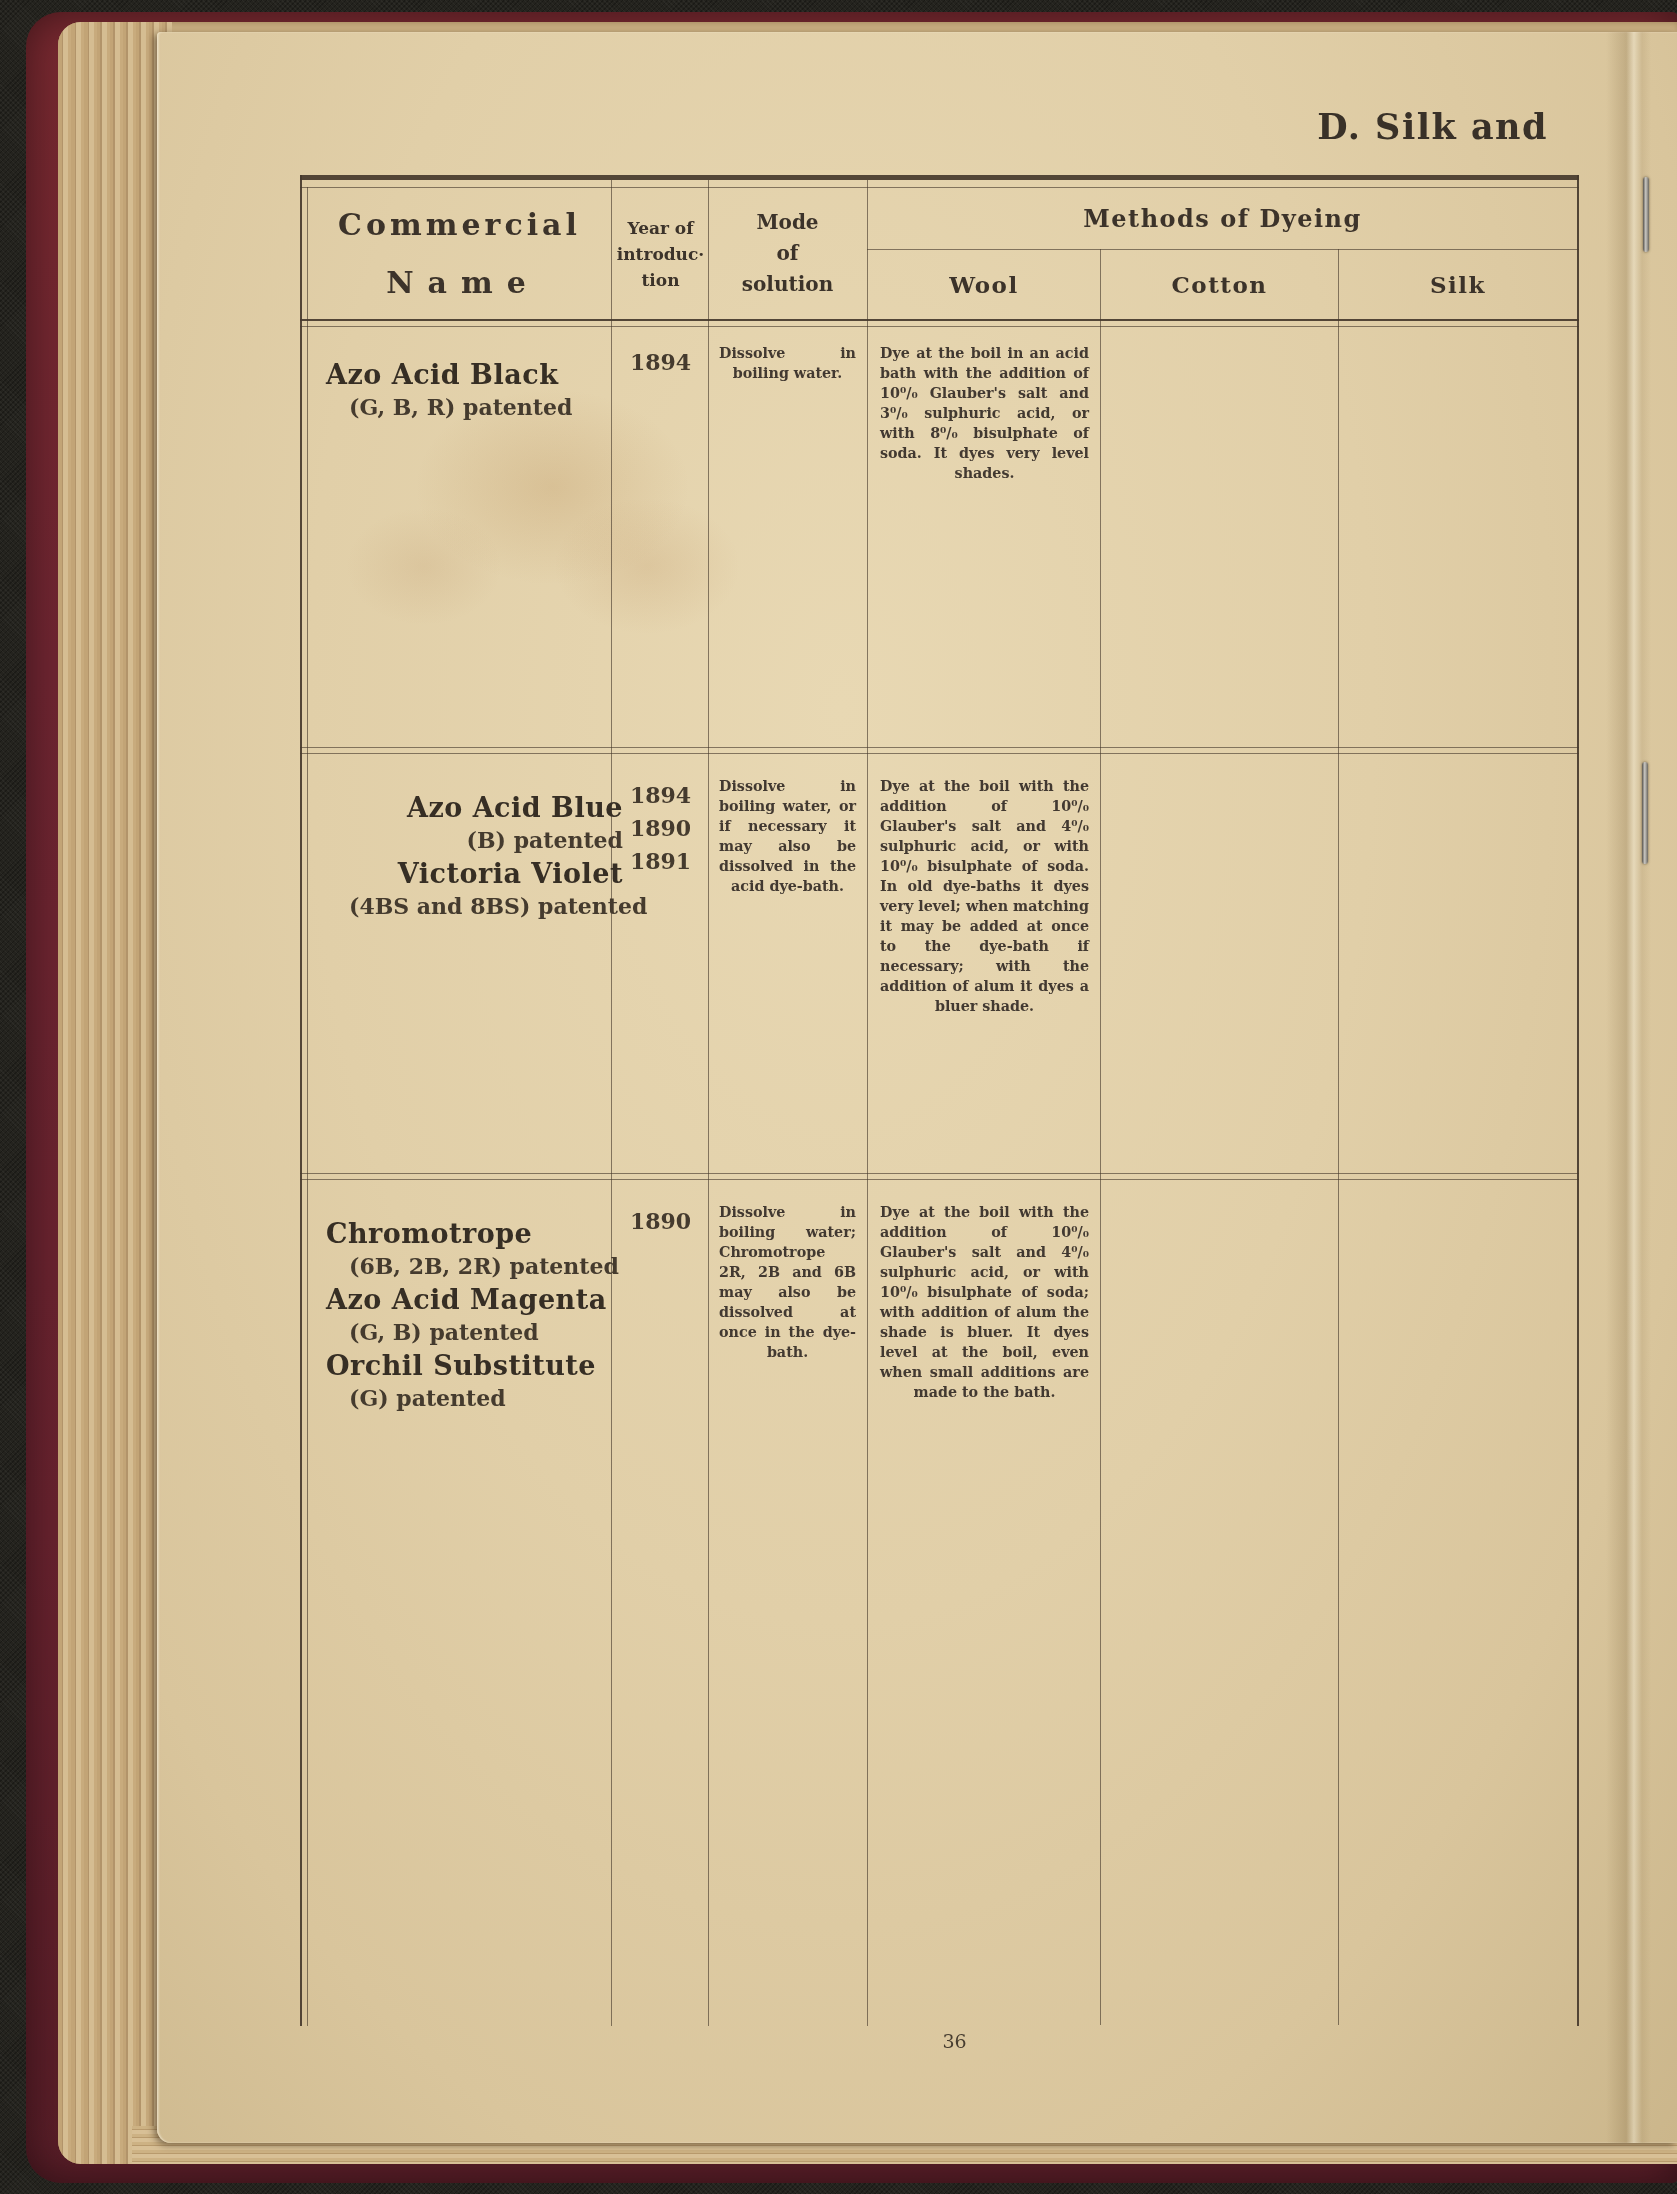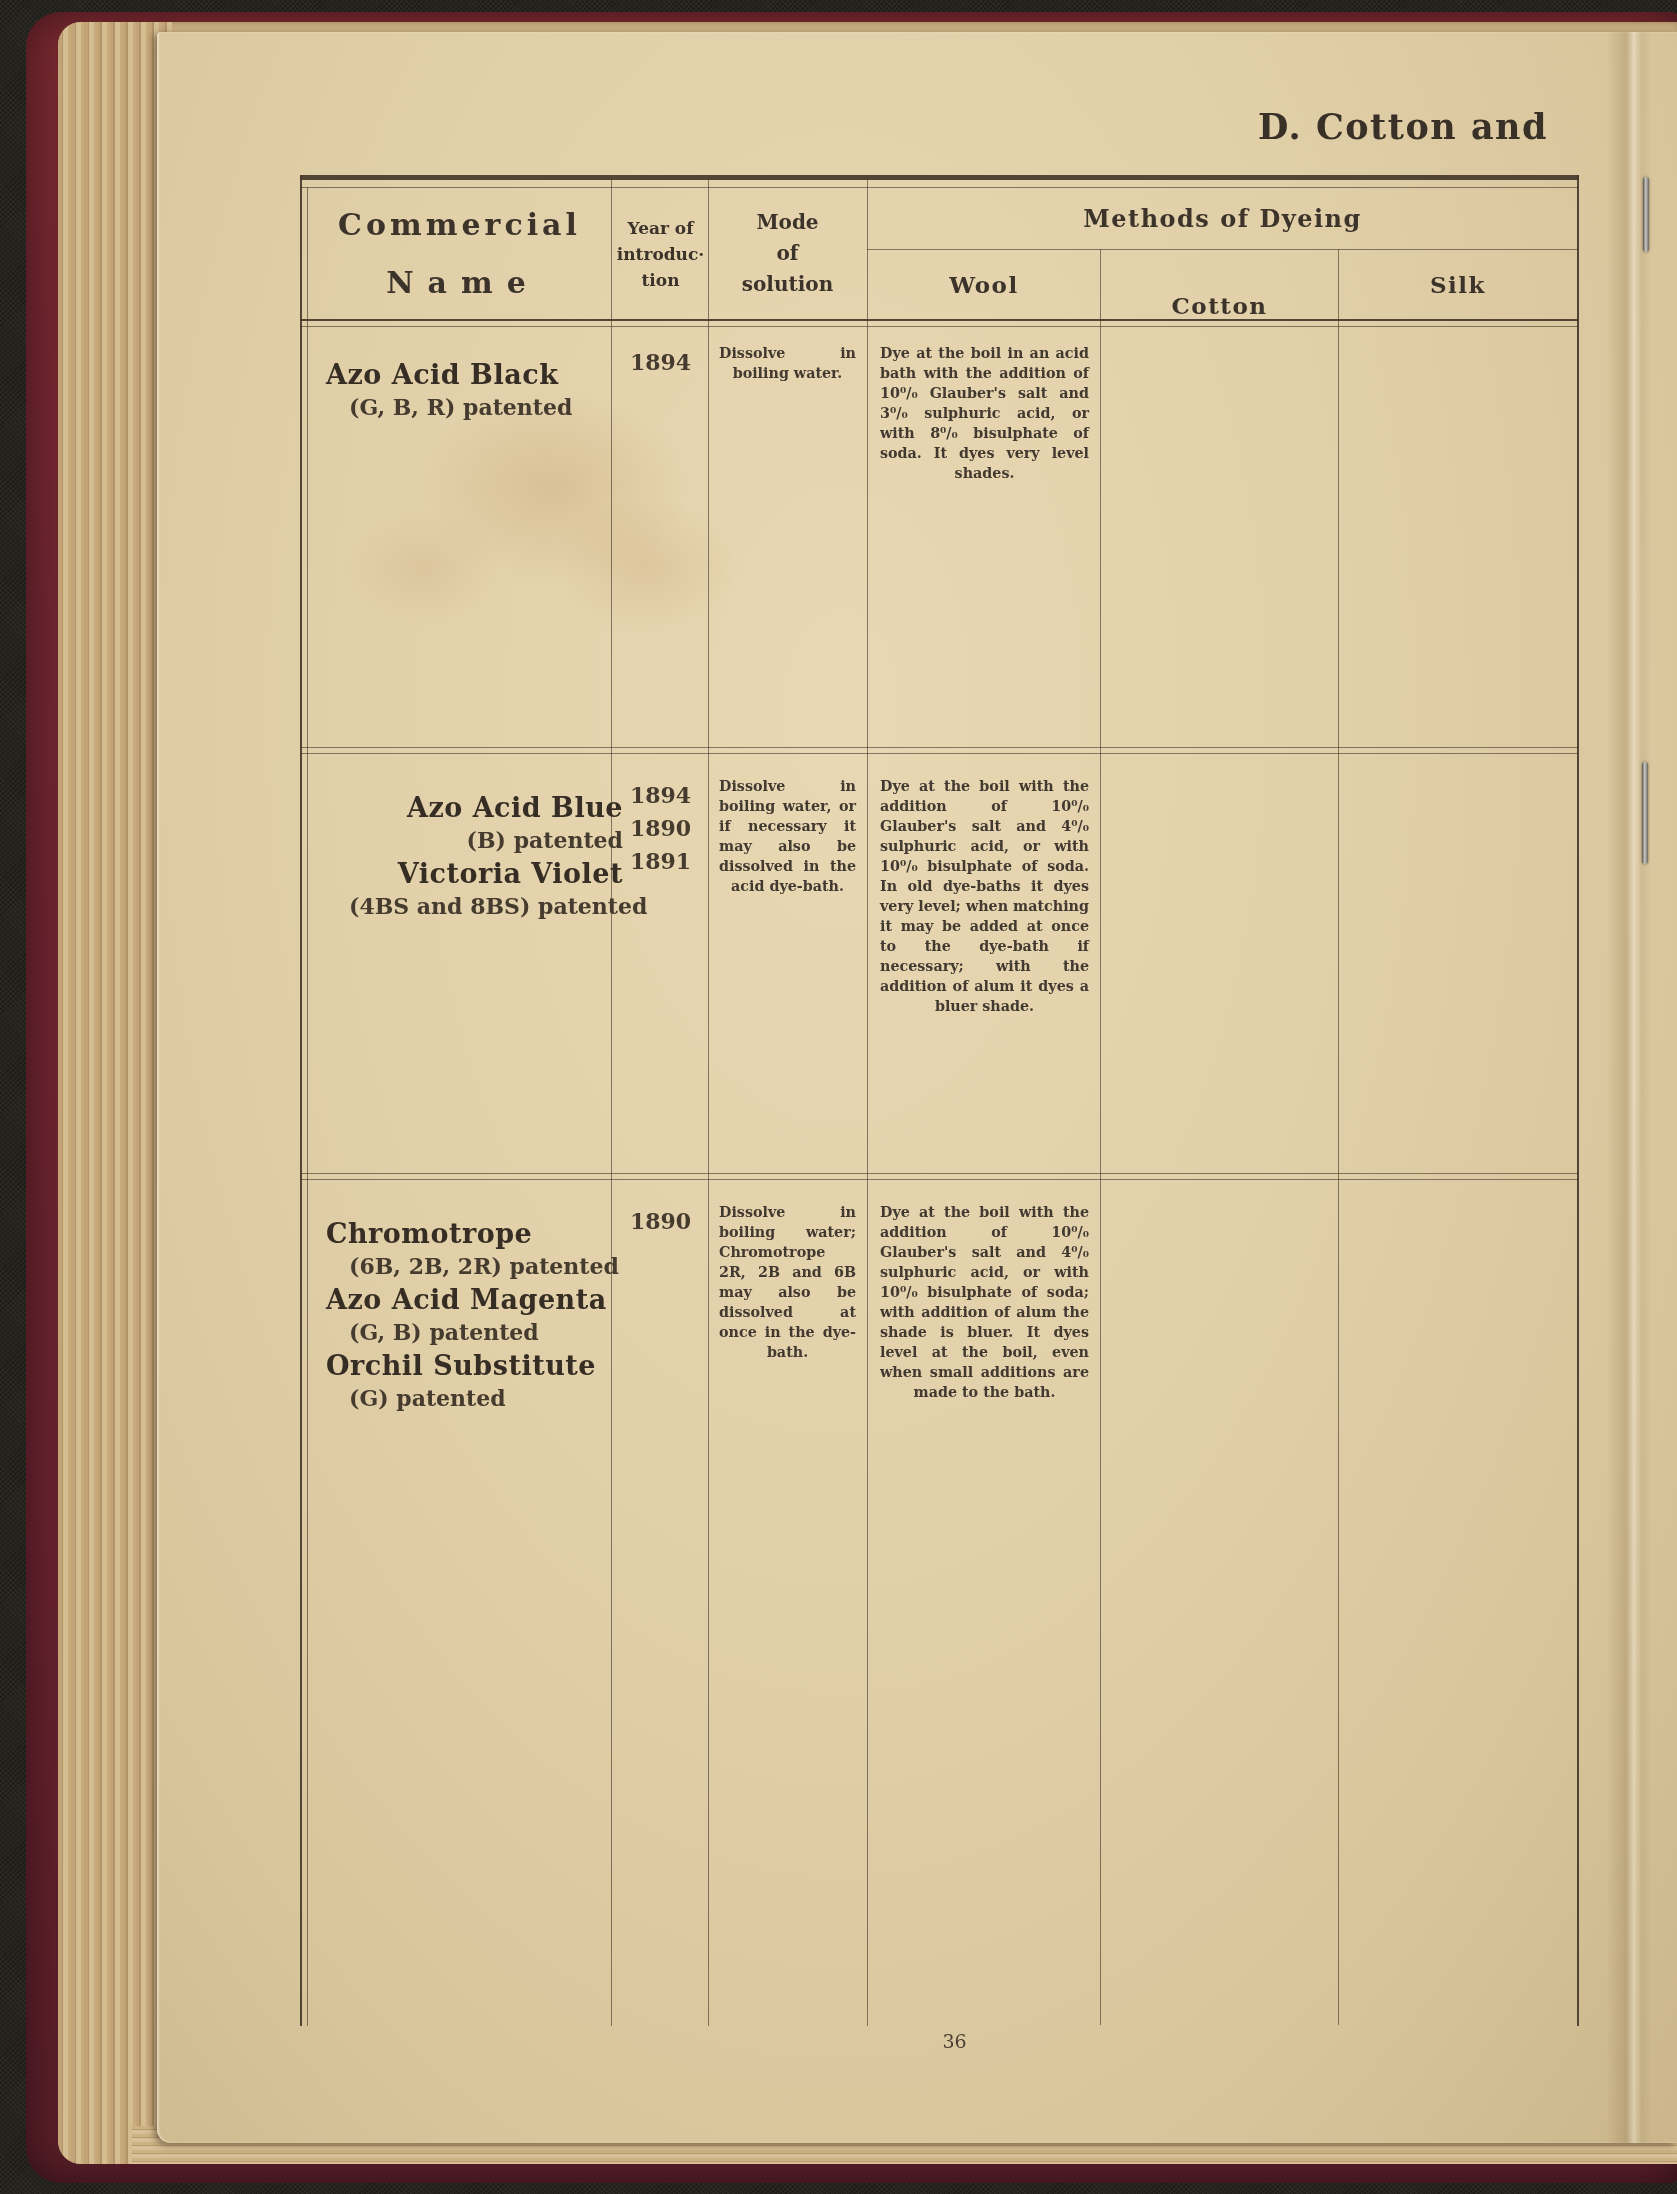--- a/index.html
+++ b/index.html
@@ -68,21 +68,21 @@
     <div class="stack-bottom"></div>
   </div>
 
   <div class="page">
 
     <div class="stain" style="left:257px;top:356px;width:277px;height:198px;background:radial-gradient(ellipse,rgba(170,120,60,.20),rgba(170,120,60,0) 70%);"></div>
     <div class="stain" style="left:396px;top:465px;width:188px;height:138px;background:radial-gradient(ellipse,rgba(165,110,55,.14),rgba(165,110,55,0) 70%);"></div>
     <div class="stain" style="left:188px;top:475px;width:158px;height:119px;background:radial-gradient(ellipse,rgba(160,105,55,.11),rgba(160,105,55,0) 70%);"></div>
     <div class="crease" style="left:1449px;"></div>
 
-    <div class="section-title" style="left:1039px;top:74px;width:352px;">D. Cotton and</div>
+    <div class="section-title" style="left:1039px;top:74px;width:352px;">D. Silk and</div>
 
     <div class="dye-table">
 
       <div class="hline thick" style="left:0;top:0;width:1279px;height:5px;"></div>
       <div class="hline thin" style="left:0;top:12px;width:1279px;height:1px;"></div>
       <div class="vline thick" style="left:0;top:0;width:2px;height:1851px;"></div>
       <div class="vline thin" style="left:7px;top:12px;width:1px;height:1839px;"></div>
       <div class="vline thick" style="left:1277px;top:0;width:2px;height:1851px;"></div>
 
       <div class="vline thin" style="left:311px;top:5px;width:1px;height:1846px;"></div>
@@ -113,21 +113,21 @@
         <div>Mode</div>
         <div>of</div>
         <div>solution</div>
       </div>
       <div class="cell hdr hdr-methods" style="left:568px;top:12px;width:709px;height:62px;">
         <div>Methods of Dyeing</div>
       </div>
       <div class="cell hdr hdr-fiber" style="left:568px;top:75px;width:232px;height:69px;">
         <div>Wool</div>
       </div>
-      <div class="cell hdr hdr-fiber" style="left:801px;top:75px;width:237px;height:69px;justify-content:flex-end;">
+      <div class="cell hdr hdr-fiber" style="left:801px;top:75px;width:237px;height:69px;">
         <div>Cotton</div>
       </div>
       <div class="cell hdr hdr-fiber" style="left:1039px;top:75px;width:238px;height:69px;">
         <div>Silk</div>
       </div>
 
       <div class="cell name-cell" style="left:8px;top:151px;width:297px;height:421px;">
         <div class="dye-name">Azo Acid Black</div>
         <div class="dye-variant">(G, B, R) patented</div>
       </div>

